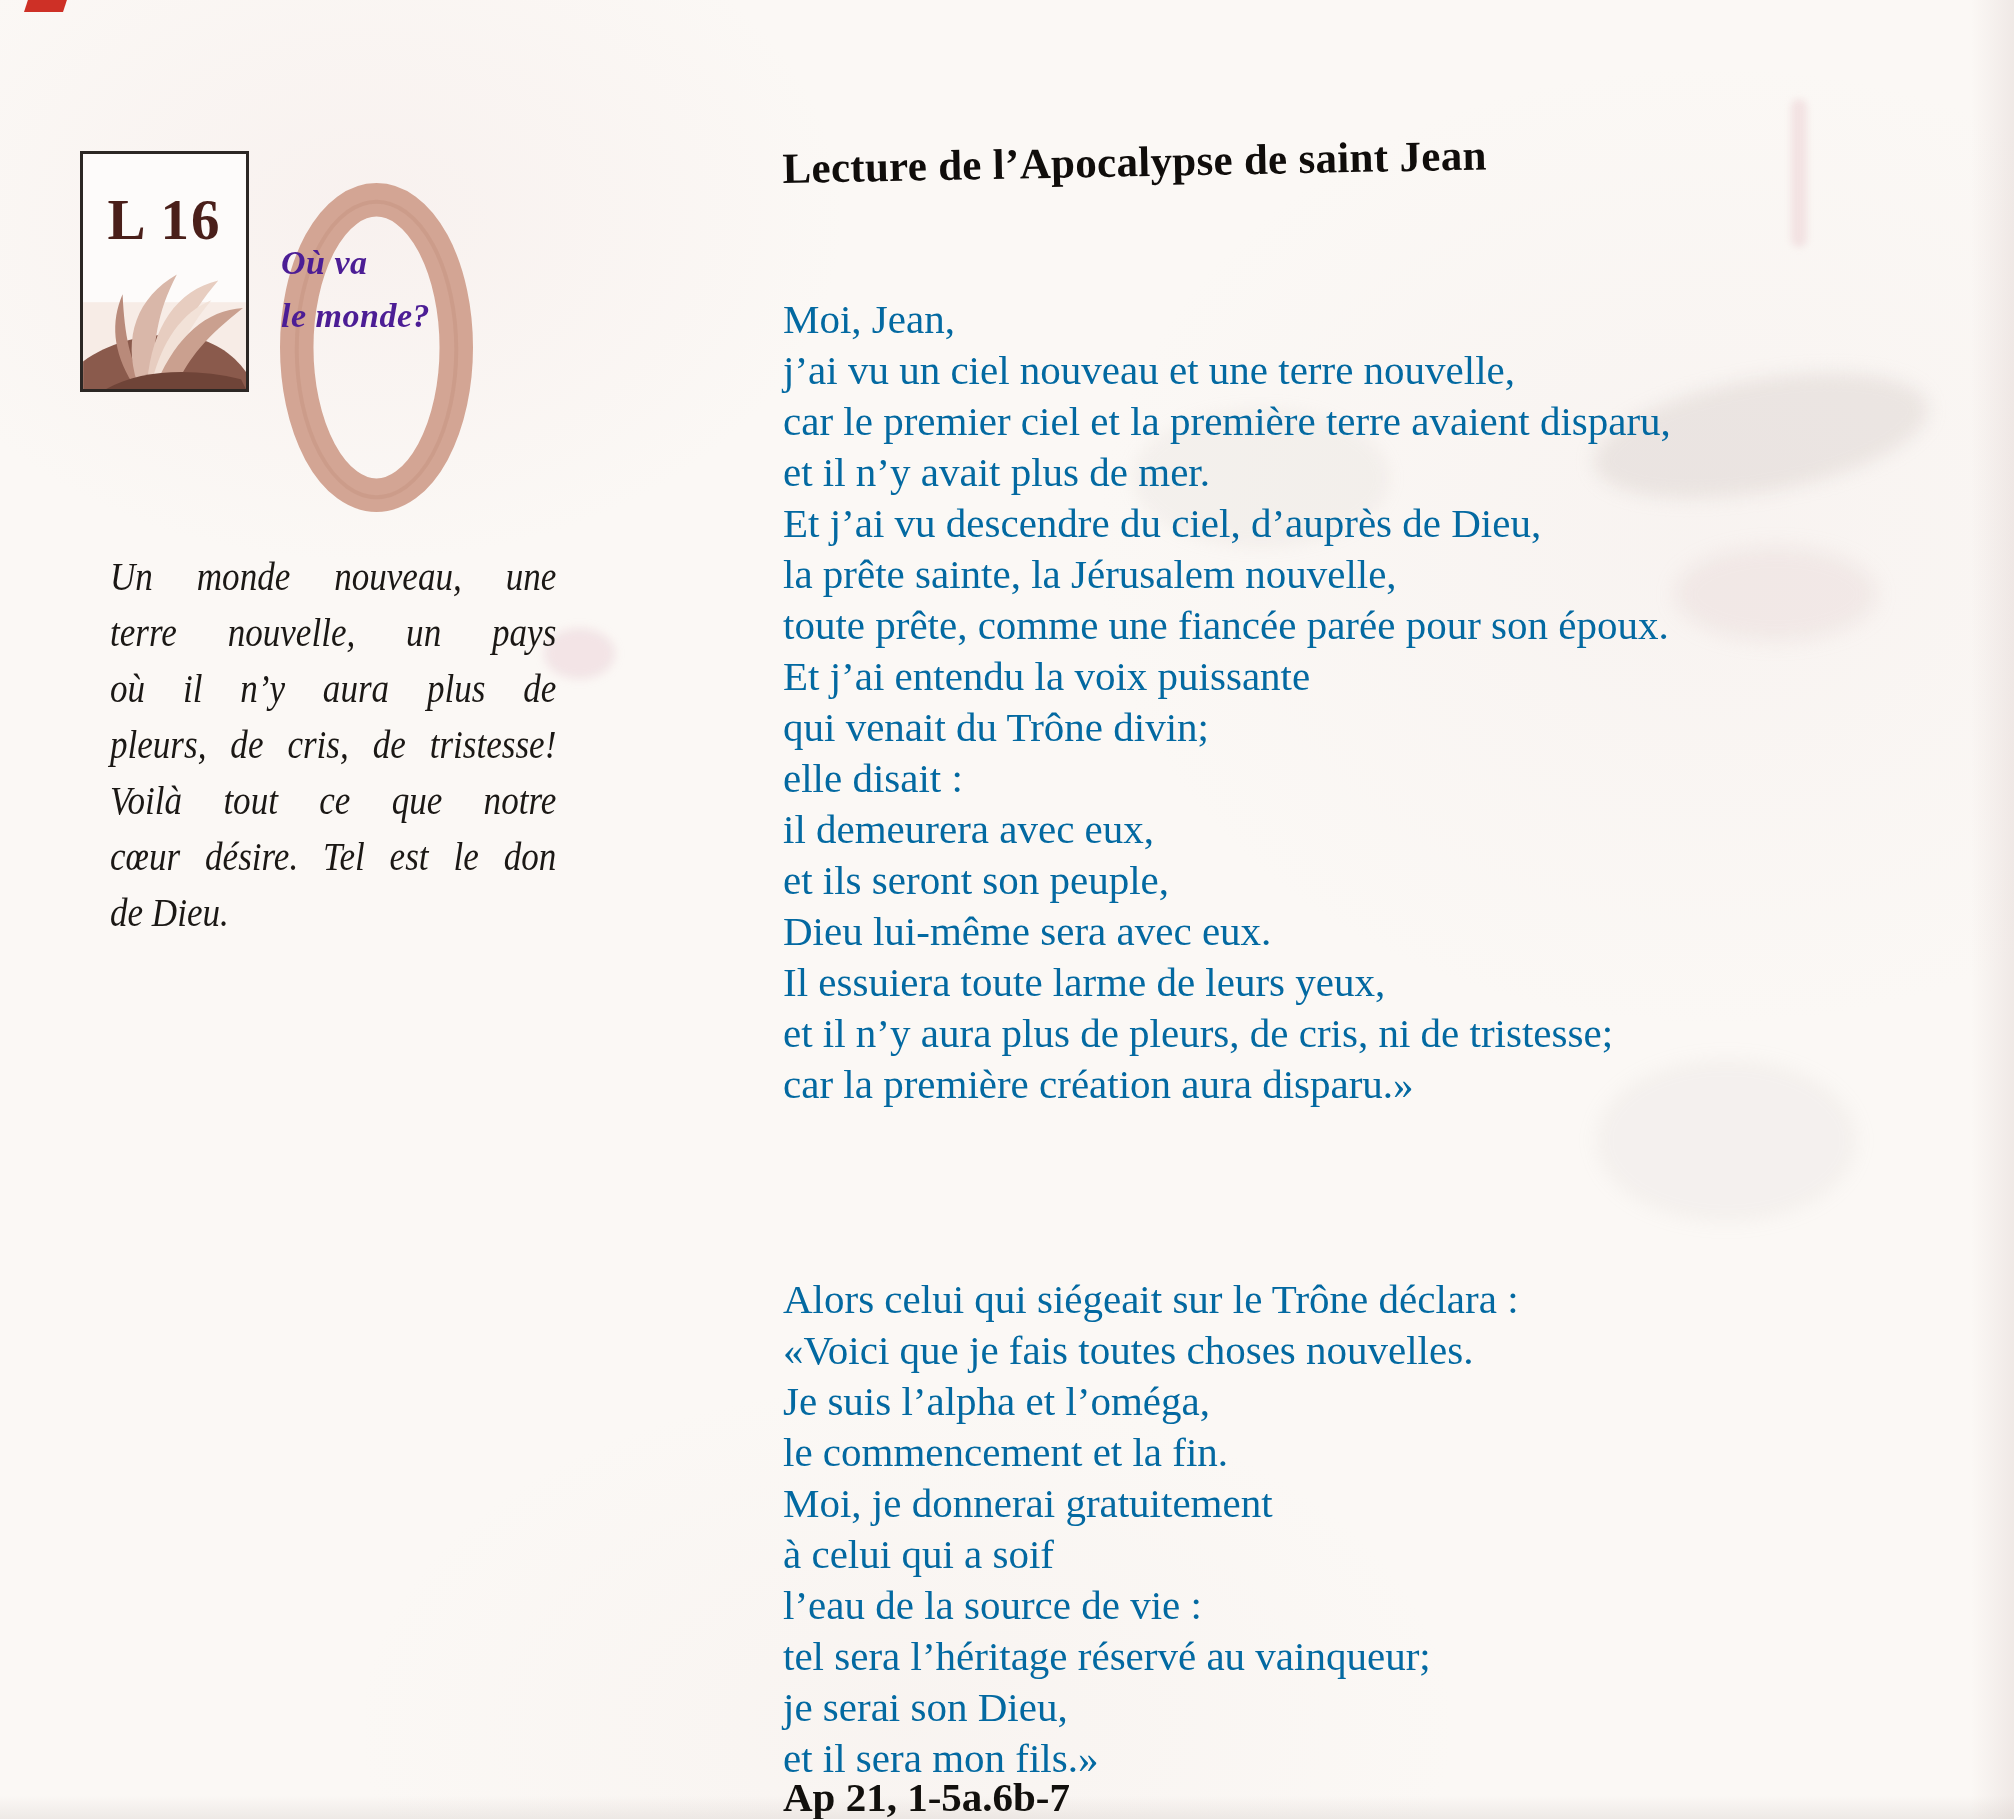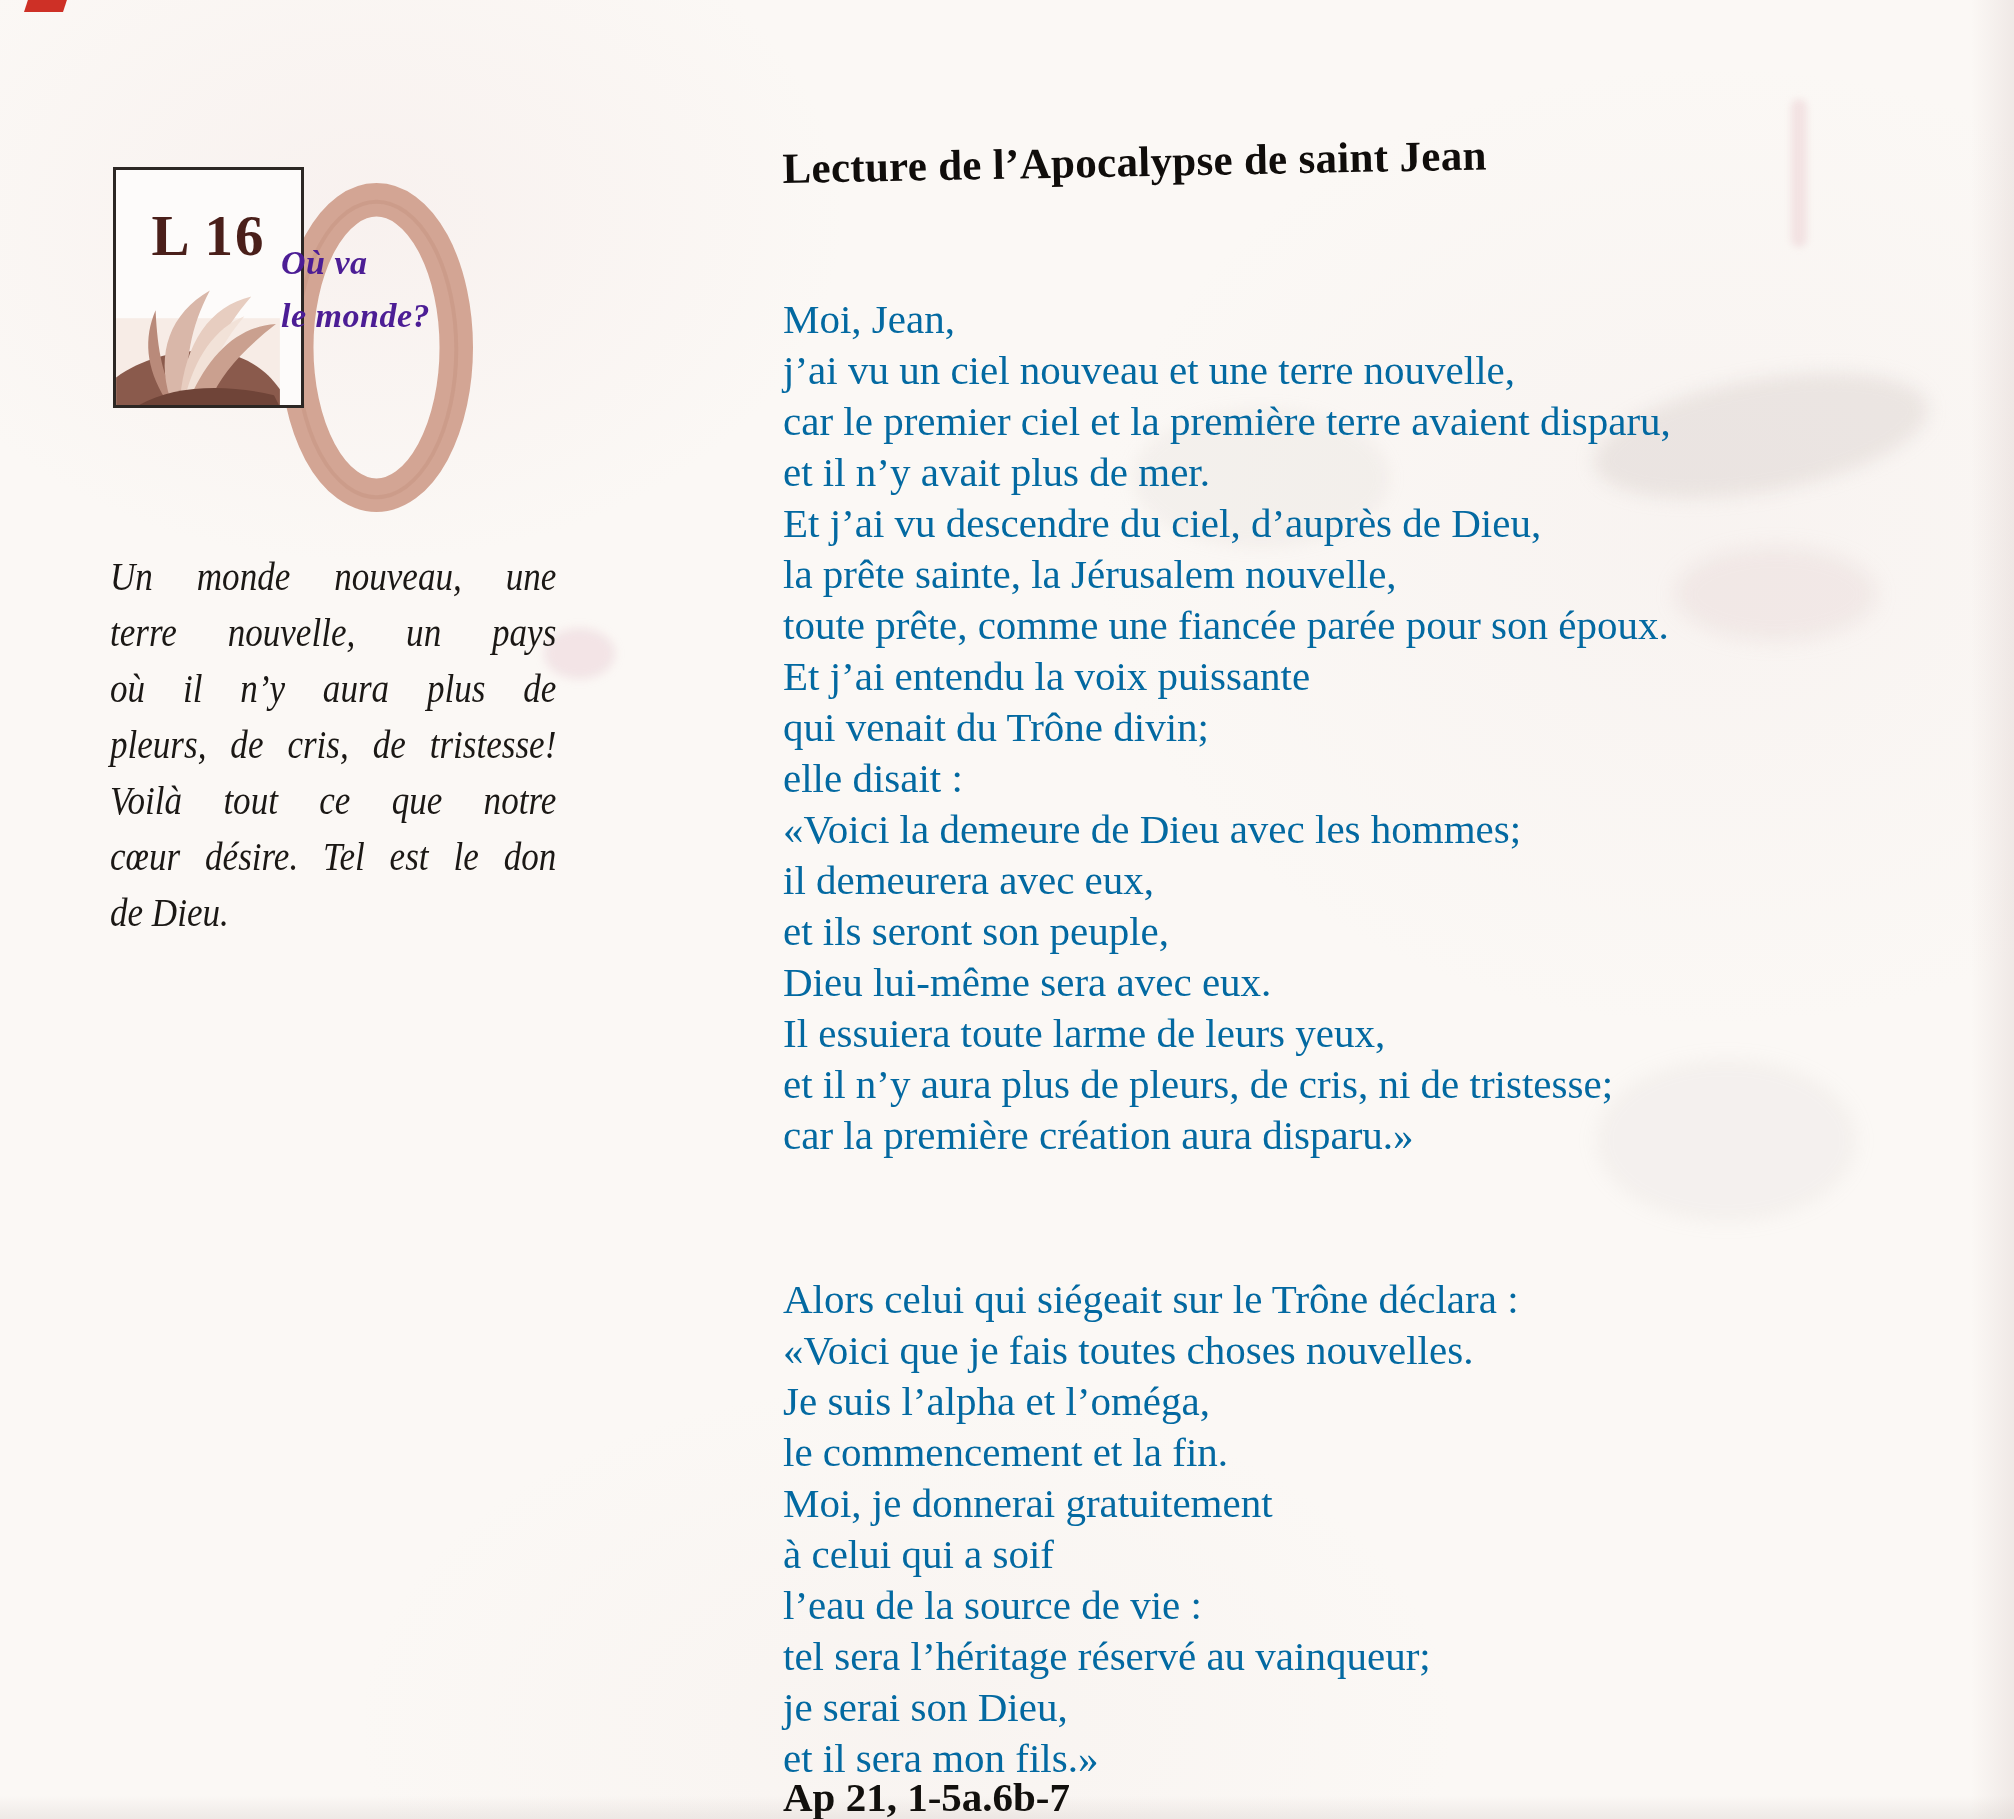--- a/index.html
+++ b/index.html
@@ -27,22 +27,22 @@
   .g3 { left:1596px; top:1059px; width:261px; height:163px; background:rgba(190,180,175,0.10); filter:blur(8.9px); }
   .g4 { left:544px;  top:628px;  width:71px;  height:51px;  background:rgba(214,160,176,0.22); filter:blur(4.9px); }
   .g5 { left:1791px; top:99px;  width:15.8px;  height:148px; background:rgba(228,188,194,0.35); filter:blur(3.9px); border-radius:7.9px; }
   .g6 { left:1133px; top:409px;  width:256px; height:138px; background:rgba(200,186,180,0.12); filter:blur(7.9px); }
   .edge-right { position:absolute; top:0; right:0; width:54px; height:100%;
                 background:linear-gradient(to left, rgba(214,198,196,0.30), rgba(214,198,196,0) 80%); }
   .edge-bottom { position:absolute; bottom:0; left:0; width:100%; height:25.6px;
                  background:linear-gradient(to top, rgba(200,190,186,0.25), rgba(200,190,186,0) 90%); }
 
   
-  .lbox { position:absolute; left:113px; top:151px; width:191px; height:241px;
-          border:3px solid #2c2724; background:#fdfbfa; box-sizing:border-box; overflow:hidden;margin-top:16px; }
+  .lbox { position:absolute; left:80px; top:151px; width:169px; height:241px;
+          border:3px solid #2c2724; background:#fdfbfa; box-sizing:border-box; overflow:hidden; }
   .lcode { margin-top:33px; text-align:center; font-weight:bold; font-size:57px;
            letter-spacing:2px; color:#4a1f1a; }
   .book-svg { position:absolute; left:0; bottom:-2px; width:164px; height:148px; }
 
   
   .ring { position:absolute; left:280px; top:183px; }
 
   
   .qtitle { position:absolute; left:281px; top:236px; font-weight:bold; font-style:italic;
             font-size:34px; line-height:53px; color:#4c1d95; letter-spacing:0.5px; }
@@ -121,21 +121,20 @@
       <div class="body-line">Moi, Jean,</div>
       <div class="body-line">j’ai vu un ciel nouveau et une terre nouvelle,</div>
       <div class="body-line">car le premier ciel et la première terre avaient disparu,</div>
       <div class="body-line">et il n’y avait plus de mer.</div>
       <div class="body-line">Et j’ai vu descendre du ciel, d’auprès de Dieu,</div>
       <div class="body-line">la prête sainte, la Jérusalem nouvelle,</div>
       <div class="body-line">toute prête, comme une fiancée parée pour son époux.</div>
       <div class="body-line">Et j’ai entendu la voix puissante</div>
       <div class="body-line">qui venait du Trône divin;</div>
       <div class="body-line">elle disait :</div>
-      <div class="body-line">«Voici la demeure de Dieu avec les hommes;</div>
       <div class="body-line">il demeurera avec eux,</div>
       <div class="body-line">et ils seront son peuple,</div>
       <div class="body-line">Dieu lui-même sera avec eux.</div>
       <div class="body-line">Il essuiera toute larme de leurs yeux,</div>
       <div class="body-line">et il n’y aura plus de pleurs, de cris, ni de tristesse;</div>
       <div class="body-line">car la première création aura disparu.»</div>
     </div>
   <div class="stanza s2">
       <div class="body-line">Alors celui qui siégeait sur le Trône déclara :</div>
       <div class="body-line">«Voici que je fais toutes choses nouvelles.</div>

